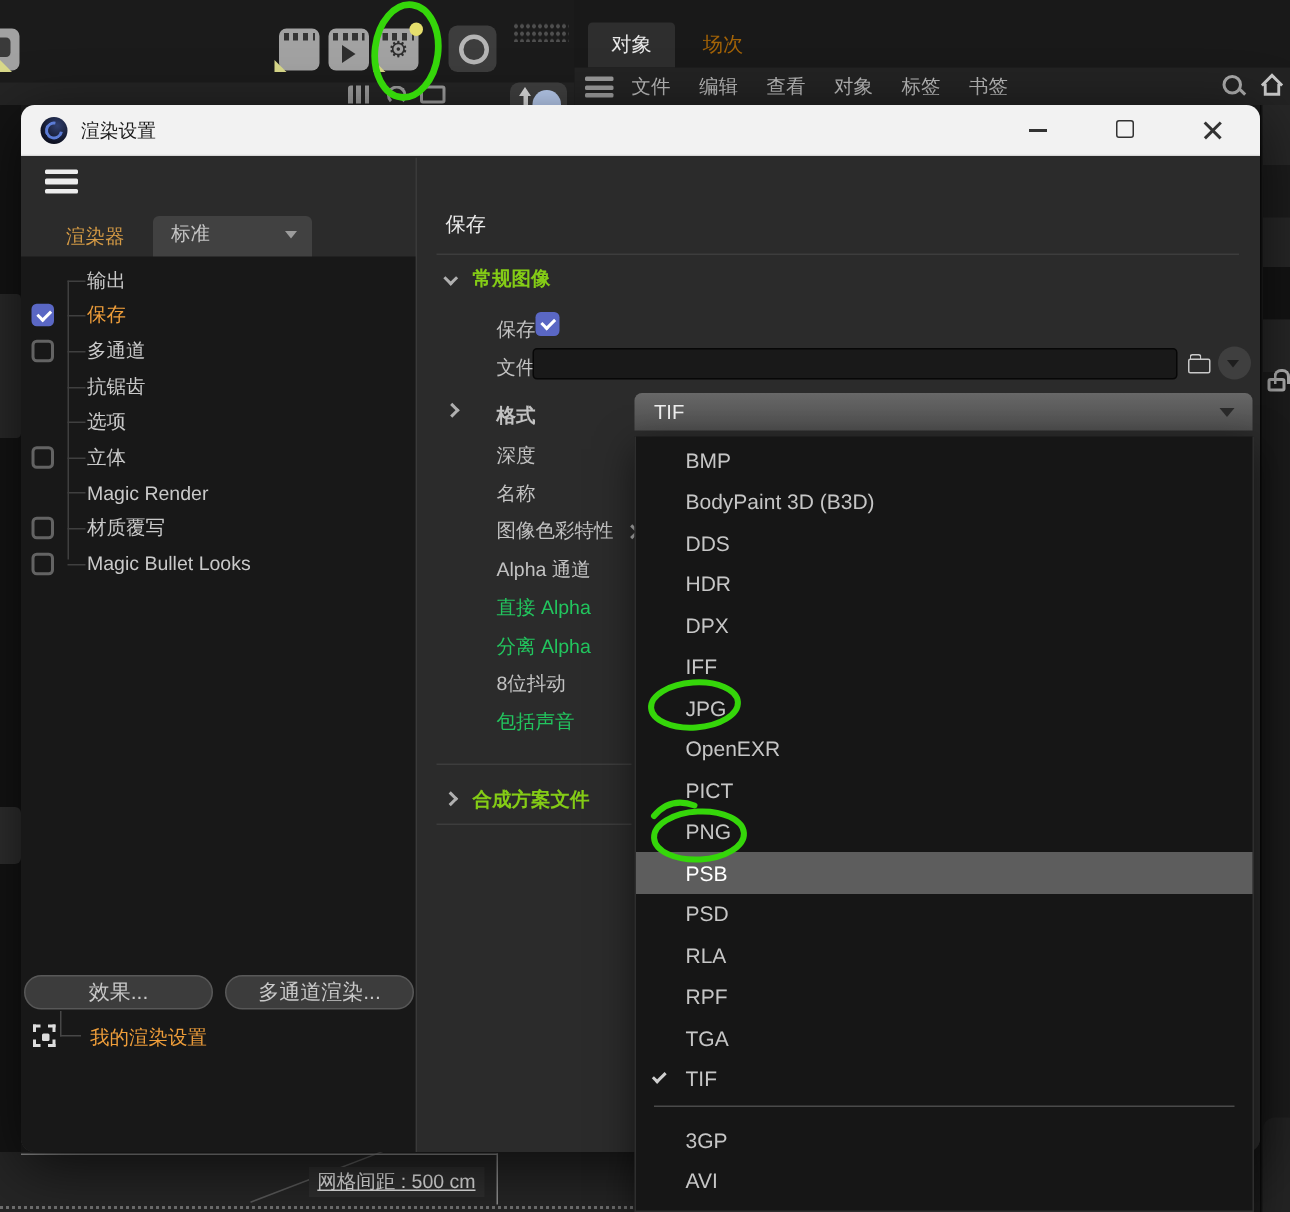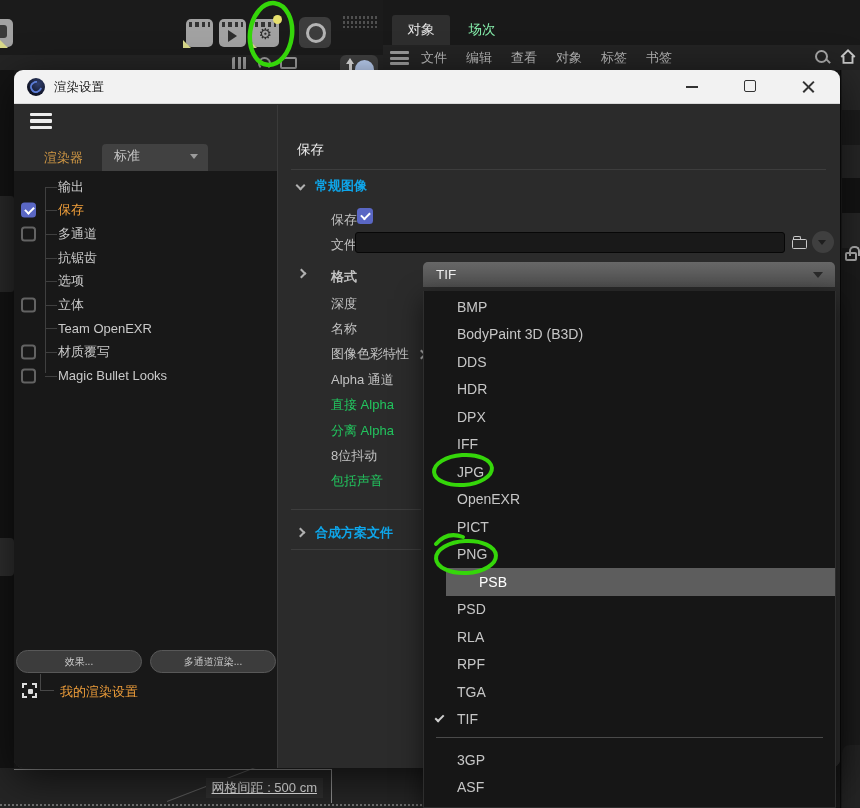--- a/index.html
+++ b/index.html
@@ -9,21 +9,21 @@
     font-family:"Liberation Sans","DejaVu Sans",sans-serif;
     -webkit-font-smoothing:antialiased;
   }
   
   .topbar { position:absolute; left:0; top:0; width:860px; height:70px; background:#1b1b1b; z-index:1; }
   .row2-left { position:absolute; left:0; top:55px; width:383px; height:15px; background:#242424; }
   .menurow { position:absolute; left:383px; top:45px; width:477px; height:25px; background:#232323; }
   .tabzone { position:absolute; left:383px; top:0; width:477px; height:45px; background:#191919; }
   .tab { position:absolute; top:15px; height:30px; line-height:30px; text-align:center; font-size:13.5px; }
   .tab.active { left:9px; width:58px; background:#2e2e2e; color:#e8e8e8; border-radius:3px 3px 0 0; }
-  .tab.inactive { left:70px; width:58px; color:#86efac; }
+  .tab.inactive { left:70px; width:58px; color:#a16207; }
   .menu-items { position:absolute; left:38px; top:0; height:25px; display:flex; align-items:center; gap:19px; }
   .menu-item { color:#b5b5b5; font-size:13px; }
   .mini-burger { position:absolute; left:7px; top:6px; width:19px; }
   .mini-burger i { display:block; height:3px; background:#9a9a9a; margin-bottom:2.5px; border-radius:1px; }
   .search-ico { position:absolute; left:432px; top:5px; width:15px; height:15px; }
   .search-ico::before { content:""; position:absolute; left:0; top:0; width:9px; height:9px; border:2px solid #a8a8a8; border-radius:50%; }
   .search-ico::after { content:""; position:absolute; left:10px; top:10px; width:6px; height:2px; background:#a8a8a8; transform:rotate(45deg); }
   .home-ico { position:absolute; left:456px; top:3px; }
 
   
@@ -97,21 +97,21 @@
   .vline { position:absolute; left:31px; top:16px; width:1px; height:186px; background:#3f3f3f; }
   .trow { position:relative; height:23.6px; display:flex; align-items:center; padding-left:44px; font-size:13px; color:#c9c9c9; }
   .trow::before { content:""; position:absolute; left:31px; top:50%; width:12px; height:1px; background:#3f3f3f; }
   .trow.active { color:#ef9e3a; }
   .cb { position:absolute; left:7px; top:50%; transform:translateY(-50%); width:15px; height:15px; border-radius:3.5px; }
   .cb.empty { border:2px solid #636363; }
   .cb.checked { background:#5a67c4; }
   .cb.checked::after { content:""; position:absolute; left:3.5px; top:3.5px; width:7px; height:4px;
     border-left:2px solid #fff; border-bottom:2px solid #fff; transform:rotate(-45deg); }
   .pill { position:absolute; height:23px; border-radius:12px; background:#3c3c3c; border:1px solid #585858;
-    color:#c9c9c9; font-size:10px; text-align:center; line-height:21px; }
+    color:#c9c9c9; font-size:14px; text-align:center; line-height:21px; }
   .fx-btn { left:2px; top:479px; width:126px; }
   .mp-btn { left:136px; top:479px; width:126px; }
   .elbow { position:absolute; left:26px; top:503px; width:14px; height:17px; border-left:1px solid #474747; border-bottom:1px solid #474747; }
   .preset-icon { position:absolute; left:8px; top:512px; width:15px; height:15px; }
   .preset-icon span { position:absolute; width:5px; height:5px; }
   .pc1 { left:0; top:0; border-top:2px solid #ddd; border-left:2px solid #ddd; }
   .pc2 { right:0; top:0; border-top:2px solid #ddd; border-right:2px solid #ddd; }
   .pc3 { left:0; bottom:0; border-bottom:2px solid #ddd; border-left:2px solid #ddd; }
   .pc4 { right:0; bottom:0; border-bottom:2px solid #ddd; border-right:2px solid #ddd; }
   .pdot { left:5.5px; top:5.5px; width:4px; height:4px; background:#ddd; border-radius:1px; }
@@ -119,21 +119,21 @@
 
   
   .save-header { position:absolute; left:283px; top:36px; font-size:13.5px; color:#ececec; }
   .hdiv { position:absolute; height:1px; background:#3d3d3d; }
   .hdiv1 { left:277px; top:64px; width:535px; }
   .hdiv2 { left:277px; top:404px; width:130px; }
   .hdiv3 { left:277px; top:444px; width:130px; }
   .chev { display:inline-block; width:7px; height:7px; border-right:2px solid #b0b0b0; border-bottom:2px solid #b0b0b0; }
   .chev.down { transform:rotate(45deg); }
   .chev.right { transform:rotate(-45deg); }
-  .sec-row { position:absolute; font-size:13px; font-weight:bold; color:#0ea5e9; }
+  .sec-row { position:absolute; font-size:13px; font-weight:bold; color:#84cc16; }
   .sec1 { left:283px; top:72px; }
   .sec2 { left:283px; top:419px; }
   .sec-row .chev { margin-right:11px; position:relative; top:-1px; }
   .lbl { position:absolute; font-size:13px; color:#c2c2c2; }
   .save-lbl { left:317px; top:106px; }
   .save-cb { position:absolute; left:343px; top:103px; width:16px; height:16px; border-radius:3.5px; background:#5a67c4; }
   .save-cb::after { content:""; position:absolute; left:4px; top:4px; width:7px; height:4px;
     border-left:2px solid #fff; border-bottom:2px solid #fff; transform:rotate(-45deg); }
   .file-lbl { left:317px; top:131px; }
   .file-input { position:absolute; left:341px; top:127px; width:430px; height:21px; background:#191919; border:1px solid #070707; border-radius:3px; color:#ddd; font-size:12px; padding:0 6px; }
@@ -151,21 +151,21 @@
     border-top:6px solid #2a2a2a; border-left:5px solid transparent; border-right:5px solid transparent; }
   .field-list { position:absolute; left:317px; top:186px; width:130px; }
   .frow { height:25.4px; display:flex; align-items:center; font-size:13px; color:#c2c2c2; }
   .frow.disabled { color:#22c55e; }
   .frow .chev { margin-left:9px; border-color:#b0b0b0; }
 
   
   .dropdown { position:absolute; left:423px; top:291px; width:413px; height:517px; background:#161616;
     border:1px solid #2e2e2e; border-top:none; z-index:20; box-shadow:0 8px 24px rgba(0,0,0,.55); padding-top:2px; }
   .dd-row { position:relative; height:27.5px; display:flex; align-items:center; padding-left:33px; font-size:14px; color:#c6c6c6; }
-  .dd-row.hl { background:#5d5d5d; color:#fff;margin-left:22px; }
+  .dd-row.hl { background:#5d5d5d; color:#fff; }
   .dd-check { position:absolute; left:11px; top:9px; width:9px; height:5px;
     border-left:2px solid #cfcfcf; border-bottom:2px solid #cfcfcf; transform:rotate(-45deg); }
   .dd-sep { height:1px; background:#4a4a4a; margin:4px 12px 8px 12px; }
 
   
   .annot { position:absolute; left:0; top:0; width:860px; height:808px; z-index:60; pointer-events:none; }
 </style>
 </head>
 <body>
 
@@ -279,21 +279,21 @@
             <span>抗锯齿</span>
           </div>
           <div class="trow">
             <span>选项</span>
           </div>
           <div class="trow">
             <div class="cb empty"></div>
             <span>立体</span>
           </div>
           <div class="trow">
-            <span>Team OpenEXR</span>
+            <span>Magic Render</span>
           </div>
           <div class="trow">
             <div class="cb empty"></div>
             <span>材质覆写</span>
           </div>
           <div class="trow">
             <div class="cb empty"></div>
             <span>Magic Bullet Looks</span>
           </div>
         </div>
@@ -410,23 +410,20 @@
     </div>
     <div class="dd-row">
       <span class="dd-check"></span>
       <span>TIF</span>
     </div>
     <div class="dd-sep"></div>
     <div class="dd-row">
       <span>3GP</span>
     </div>
     <div class="dd-row">
-      <span>ASF</span>
-    </div>
-    <div class="dd-row">
       <span>AVI</span>
     </div>
   </div>
 
 <svg class="annot" viewBox="0 0 860 808">
   <ellipse cx="271" cy="34" rx="21" ry="31" fill="none" stroke="#35d60a" stroke-width="4.5" transform="rotate(7 271 34)"></ellipse>
   <ellipse cx="463" cy="470" rx="29" ry="15" fill="none" stroke="#35d60a" stroke-width="4" transform="rotate(-4 463 470)"></ellipse>
   <ellipse cx="466" cy="557" rx="30" ry="16" fill="none" stroke="#35d60a" stroke-width="4" transform="rotate(-3 466 557)"></ellipse>
   <path d="M436 544 Q447 531 463 537" fill="none" stroke="#35d60a" stroke-width="4" stroke-linecap="round"></path>
 </svg>

